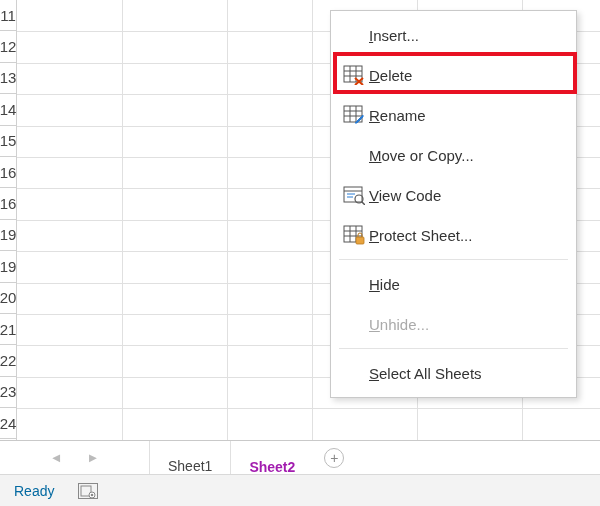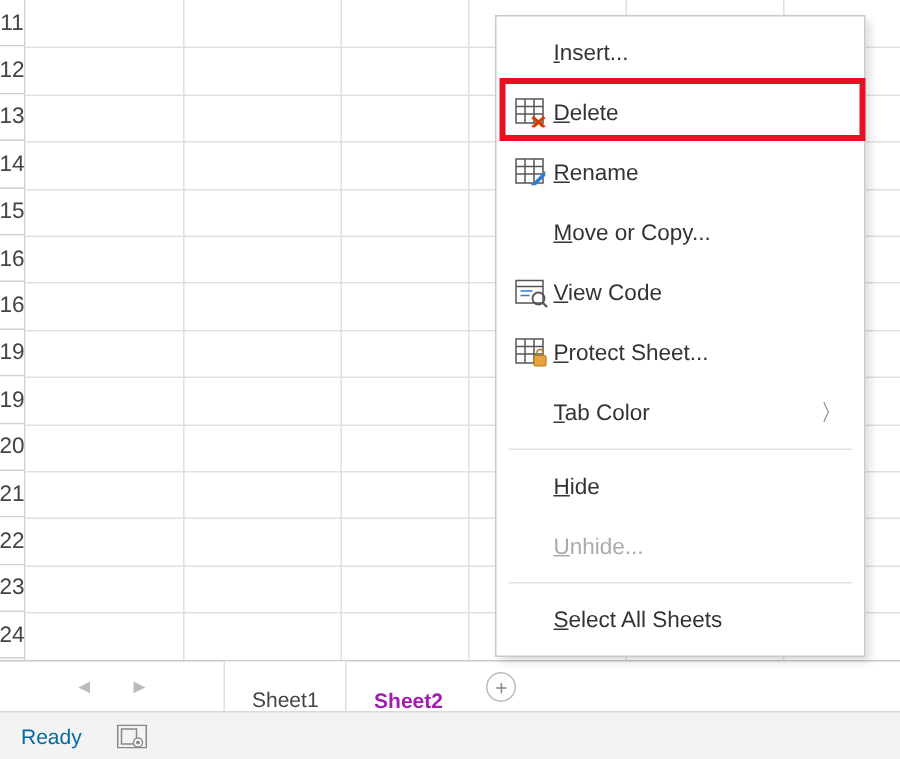--- a/index.html
+++ b/index.html
@@ -350,25 +350,20 @@
         <line x1="1" y1="11" x2="19" y2="11" stroke="#555" stroke-width="1"></line>
         <line x1="7" y1="1" x2="7" y2="17" stroke="#555" stroke-width="1"></line>
         <line x1="13" y1="1" x2="13" y2="17" stroke="#555" stroke-width="1"></line>
         <rect x="13" y="12" width="8" height="7" rx="1" fill="#e8a33d" stroke="#b97a1f" stroke-width="0.8"></rect>
         <path d="M15 12 v-2 a2 2 0 0 1 4 0 v2" fill="none" stroke="#b97a1f" stroke-width="1"></path>
       </svg>
     </span>
     <span class="menu-label"><span class="ul">P</span>rotect Sheet...</span>
   </div>
 
-  <div class="menu-item">
-    <span class="menu-icon"></span>
-    <span class="menu-label"><span class="ul">T</span>ab Color</span>
-    <span class="menu-sub">〉</span>
-  </div>
 
   <div class="menu-sep"></div>
 
   <div class="menu-item">
     <span class="menu-icon"></span>
     <span class="menu-label"><span class="ul">H</span>ide</span>
   </div>
 
   <div class="menu-item disabled">
     <span class="menu-icon"></span>

